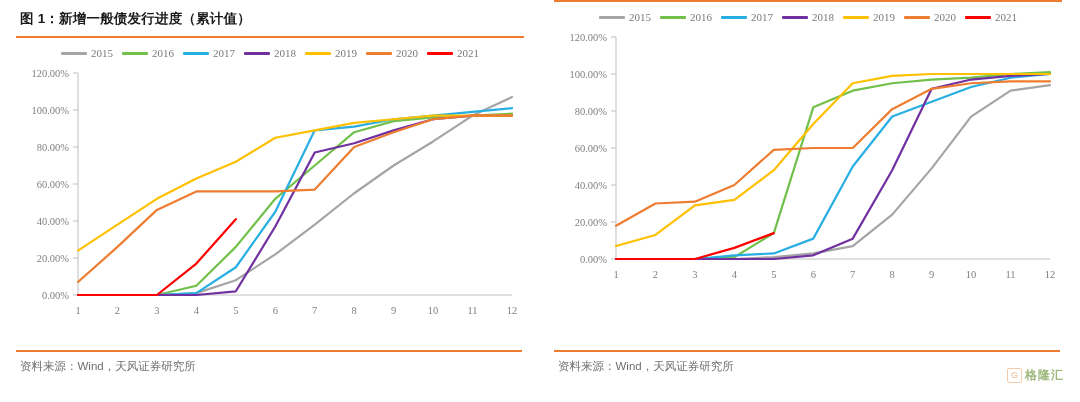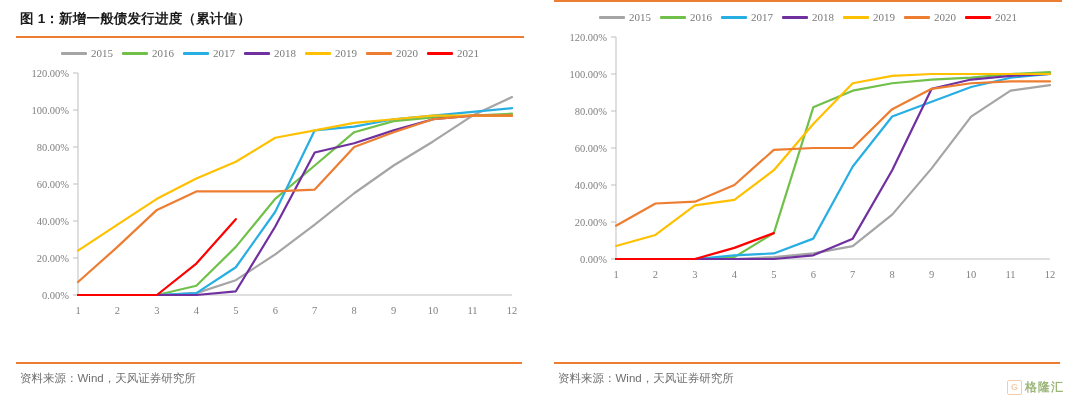--- a/index.html
+++ b/index.html
@@ -25,21 +25,21 @@
     gap:9px;padding:9px 0 4px 0;
   }
   .legend-item{display:flex;align-items:center;gap:4px;}
   .legend-swatch{display:block;width:26px;height:3px;border-radius:1px;}
   .legend-label{font-size:11px;color:#7a7a7a;font-family:"Liberation Serif","DejaVu Serif",serif;}
 
   .chart-wrap{position:relative;width:508px;height:268px;}
   .chart-svg{display:block;}
 
   .footer{
-    position:absolute;left:0;bottom:0;width:100%;box-sizing:border-box;
+    position:absolute;left:0;bottom:12px;width:100%;box-sizing:border-box;
     padding:16px 16px;
   }
   .source{
     font-size:11.5px;color:#6f6f6f;padding:7px 0 0 4px;white-space:nowrap;
   }
   .watermark{
     position:absolute;right:12px;bottom:6px;
     display:flex;align-items:center;gap:3px;opacity:.55;
   }
   .wm-box{

